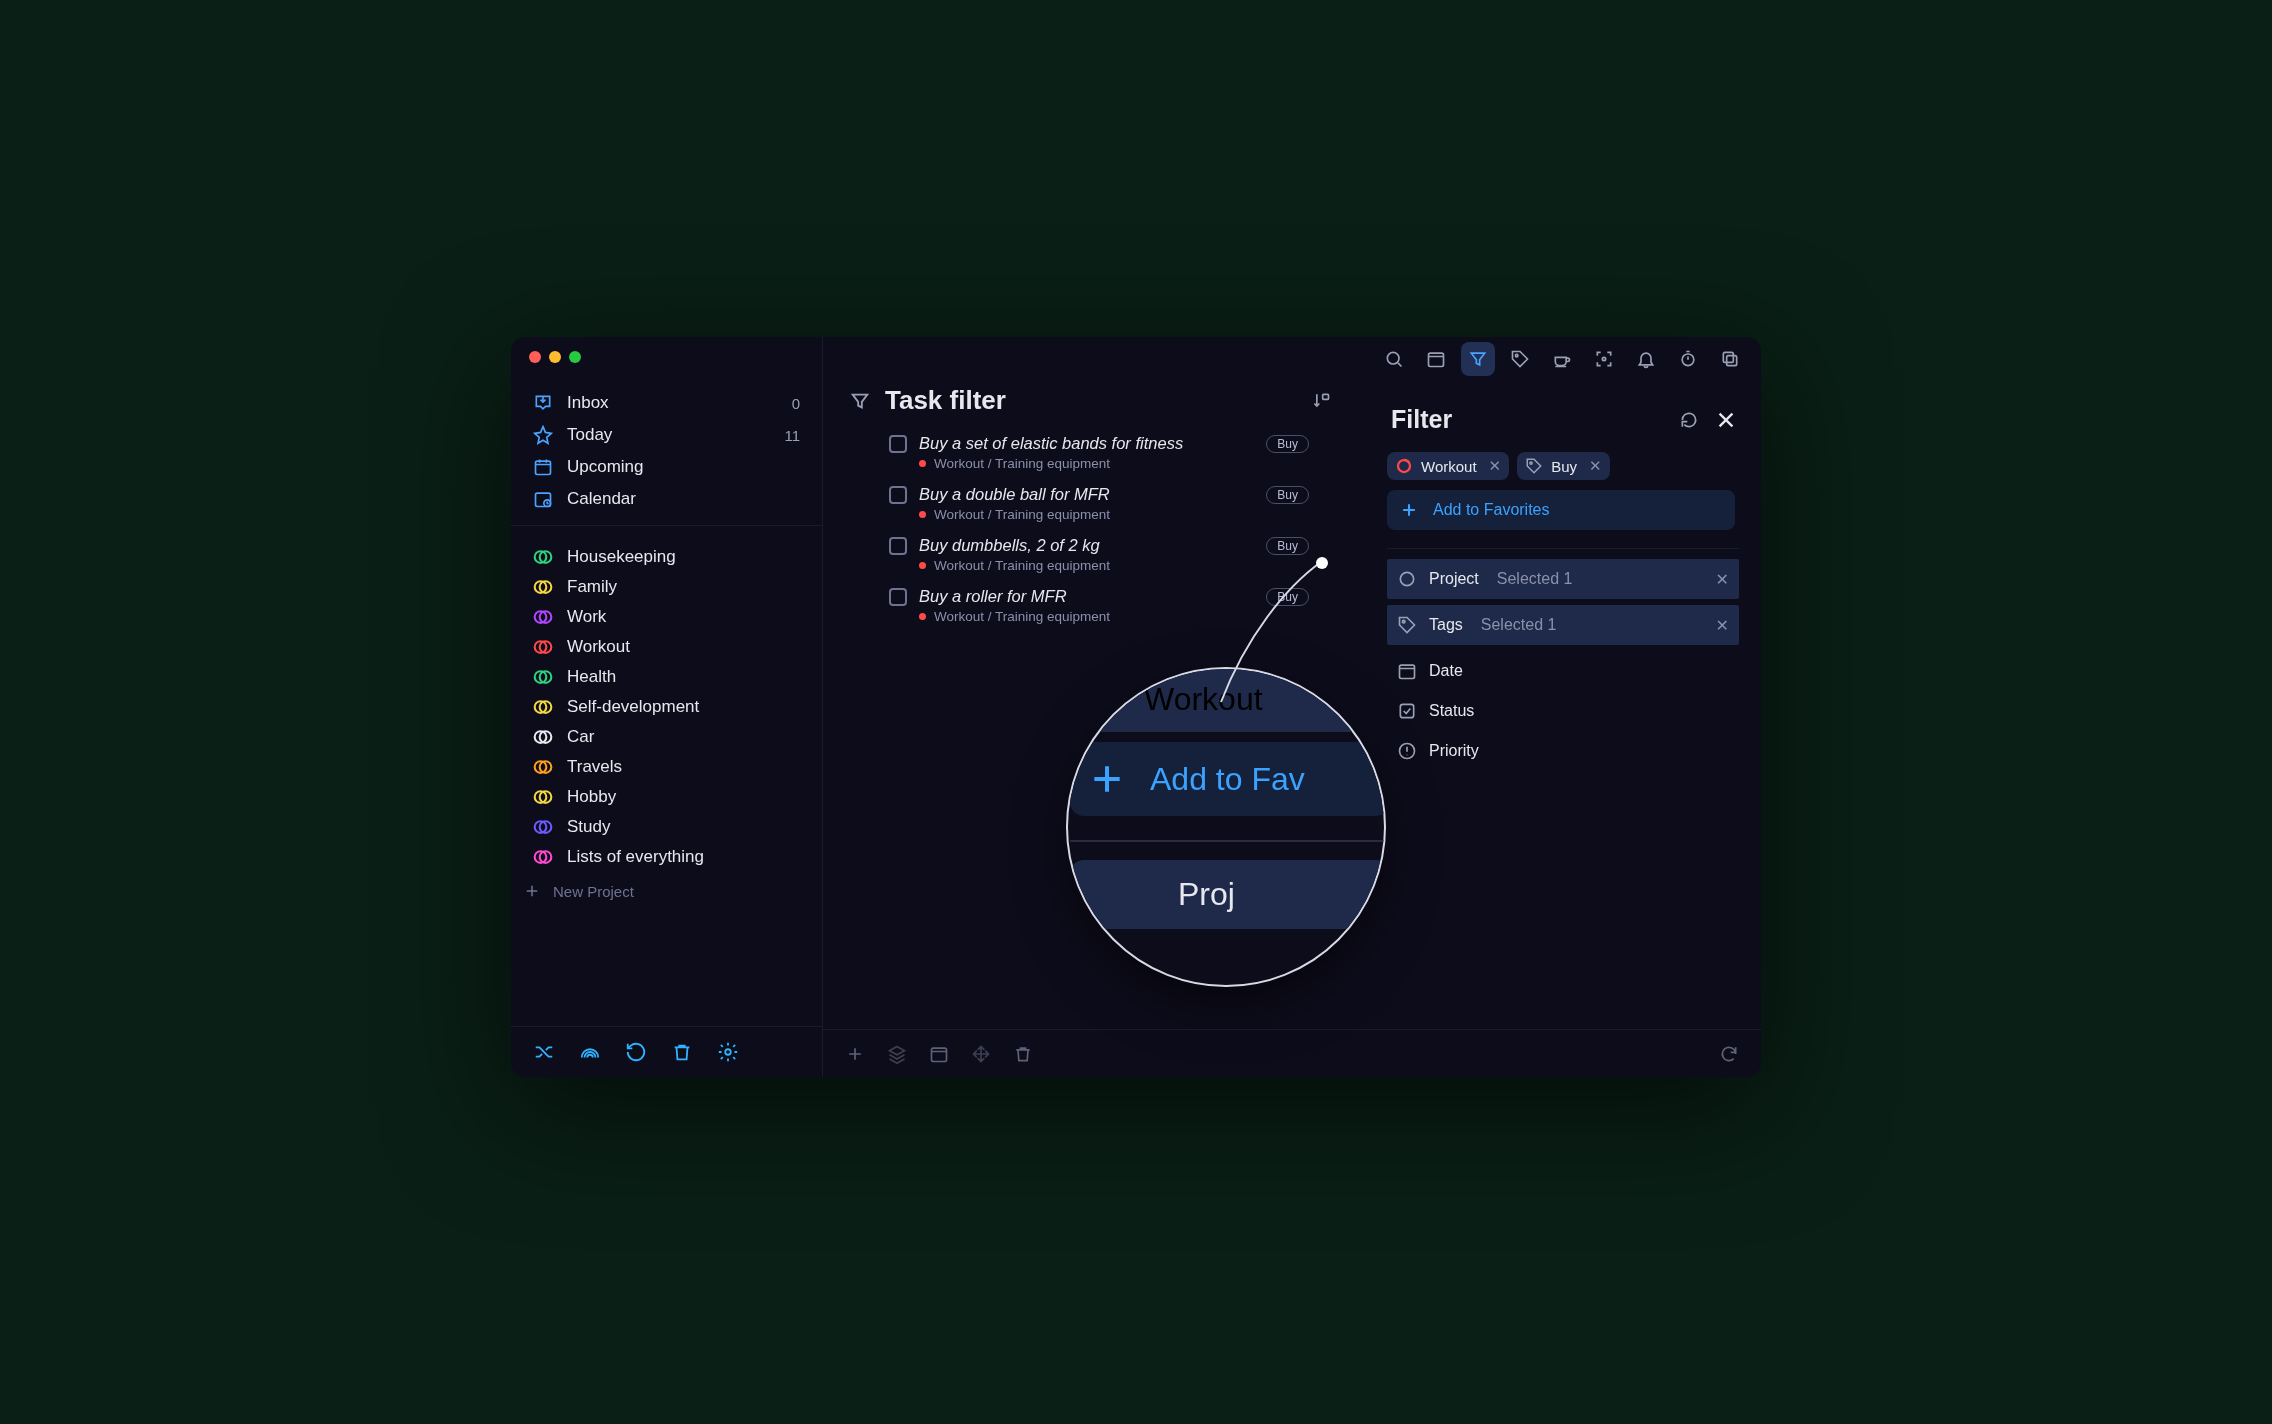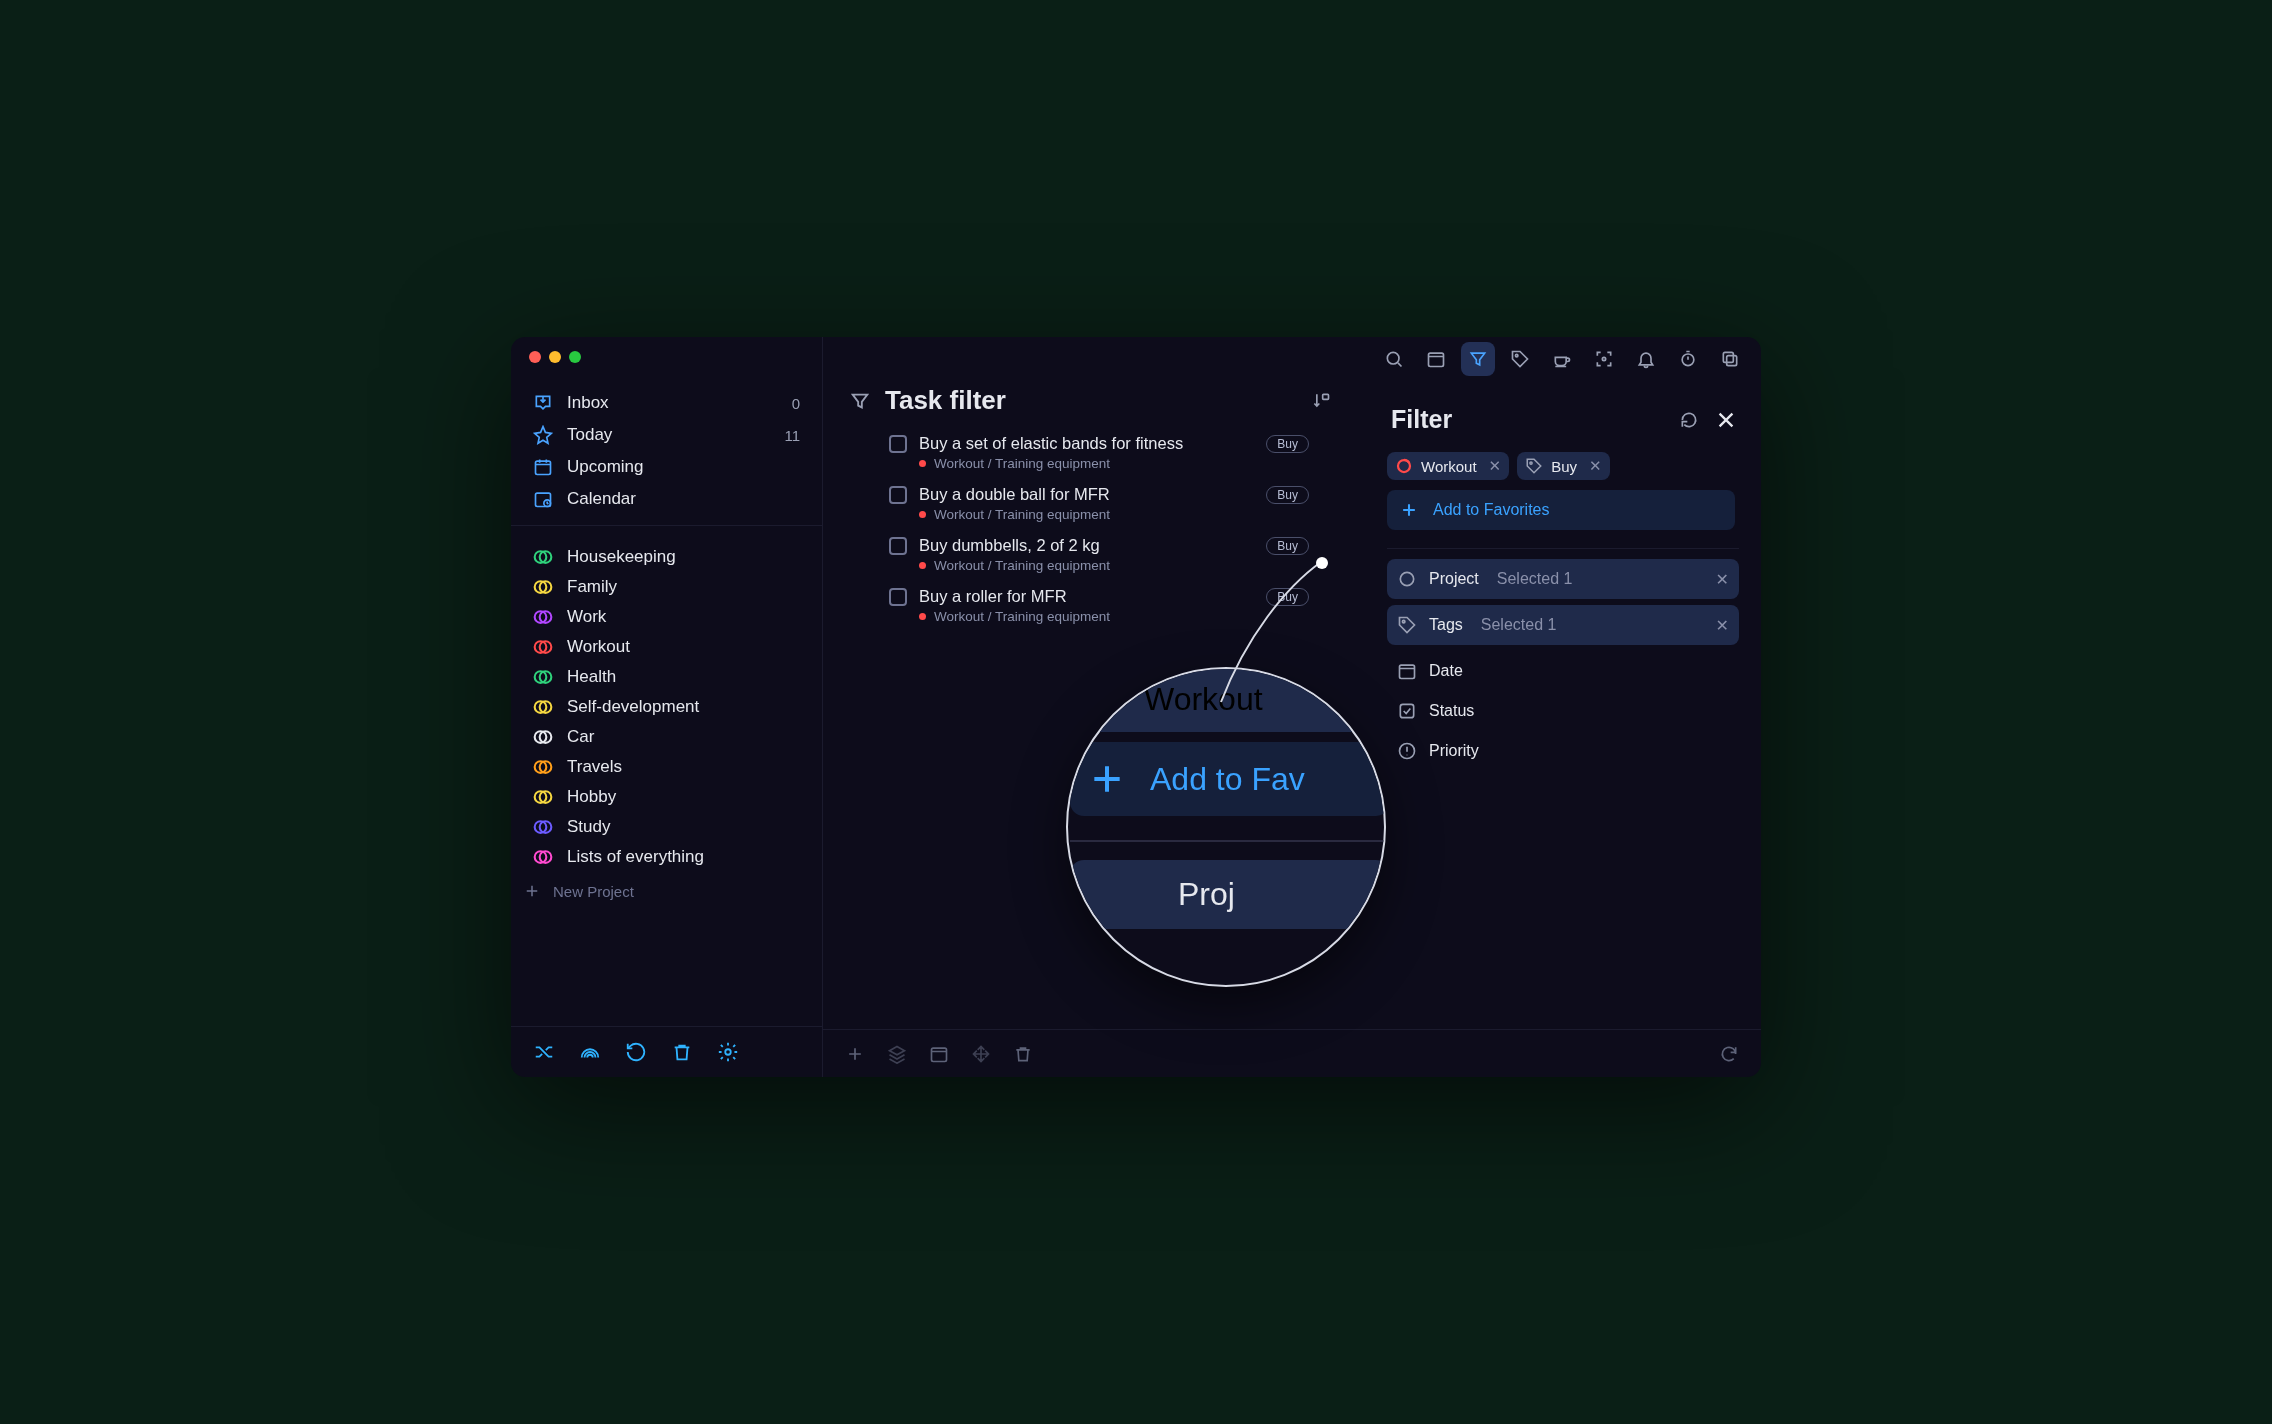--- a/index.html
+++ b/index.html
@@ -52,40 +52,40 @@
   .ticon { width:34px;height:34px;border-radius:8px;display:flex;align-items:center;justify-content:center;color:#9aa0b4;cursor:pointer;}
   .ticon.active{background:#233056;color:#4aa3ff;}
   .content { padding: 4px 20px 0 26px; flex:1; position:relative;}
   .title-row{display:flex;align-items:center;gap:14px;}
   .page-title{font-size:26px;font-weight:600;}
   .sort-ic{margin-left:auto;color:#9aa0b4;cursor:pointer; margin-right: 410px;}
   .tasks{margin-top:14px; margin-left:40px; max-width:420px;}
   .task{padding:4px 0 10px 0;}
   .task-row1{display:flex;align-items:center;gap:12px;}
   .chk{width:18px;height:18px;border:2px solid #6e7391;border-radius:4px;flex:0 0 auto;}
-  .task-title{font-size:16.5px;color:#e6e8ee;white-space:nowrap;overflow:hidden;text-overflow:ellipsis;max-width:270px;}
+  .task-title{font-size:16.5px;color:#e6e8ee;white-space:nowrap;overflow:hidden;text-overflow:ellipsis;max-width:270px;font-style:italic;}
   .tag-pill{margin-left:auto;border:1px solid #4a4f6a;color:#b7bdd4;font-size:12px;padding:1px 10px;border-radius:10px;}
   .task-sub{display:flex;align-items:center;gap:8px;margin-left:30px;margin-top:3px;color:#8a90aa;font-size:13.5px;}
   .reddot{width:7px;height:7px;border-radius:50%;background:#ff4a4a;}
 
   .main-bottom{height:48px;border-top:1px solid #1b1b2e;display:flex;align-items:center;gap:22px;padding:0 22px;color:#5d6278;}
   .main-bottom .spacer{flex:1;}
 
   
   .filter-panel{position:absolute; top:54px; right:14px; width:368px; background:#0d0c1b; }
   .fp-head{display:flex;align-items:center;padding:14px 10px 18px 12px;}
   .fp-title{font-size:25px;font-weight:600;}
   .fp-head .sp{flex:1;}
   .chips{display:flex;gap:8px;padding:0 8px;}
   .chip{display:flex;align-items:center;gap:8px;background:#1f2a4a;border-radius:8px;padding:5px 8px 5px 8px;font-size:15px;}
   .chip .x{color:#8a90aa;cursor:pointer;margin-left:4px;}
   .chip.workout .ic{color:#ff4a4a;}
   .add-fav{display:flex;align-items:center;gap:14px;background:#15203b;color:#3aa2ff;border-radius:8px;padding:10px 12px;margin:10px 12px 0 8px;font-size:16px;cursor:pointer;}
   .fp-sep{height:1px;background:#1b1b2e;margin:18px 8px 10px 8px;}
-  .frow{display:flex;align-items:center;gap:12px;padding:10px 10px;margin:0 8px;border-radius:8px;font-size:16px;}
+  .frow{display:flex;align-items:center;gap:12px;padding:10px 10px;margin:0 8px;border-radius:2px;font-size:16px;}
   .frow.sel{background:#1f2a4a;}
   .frow .selcount{color:#8a90aa;margin-left:6px;}
   .frow .rx{margin-left:auto;color:#8a90aa;cursor:pointer;}
 
   
   .mag {
     position:absolute;
     width:320px;height:320px;border-radius:50%;
     border:2px solid #d7dae5;
     background:#0d0c1b;

